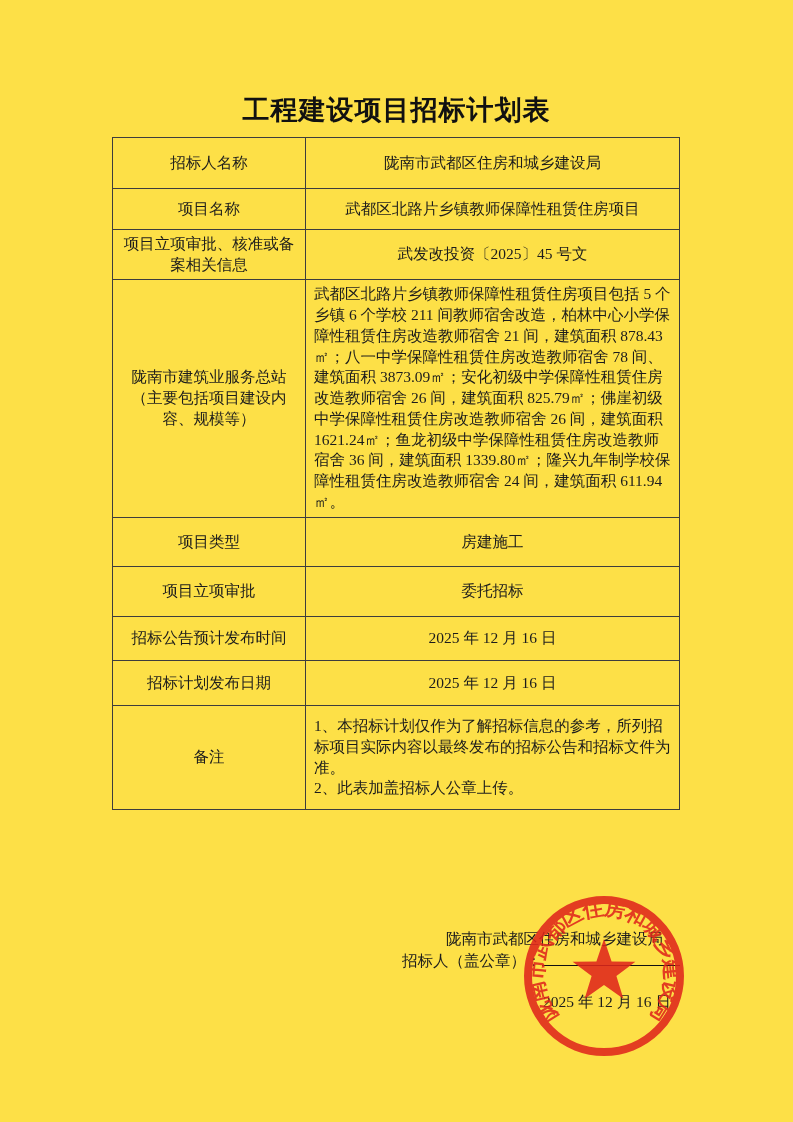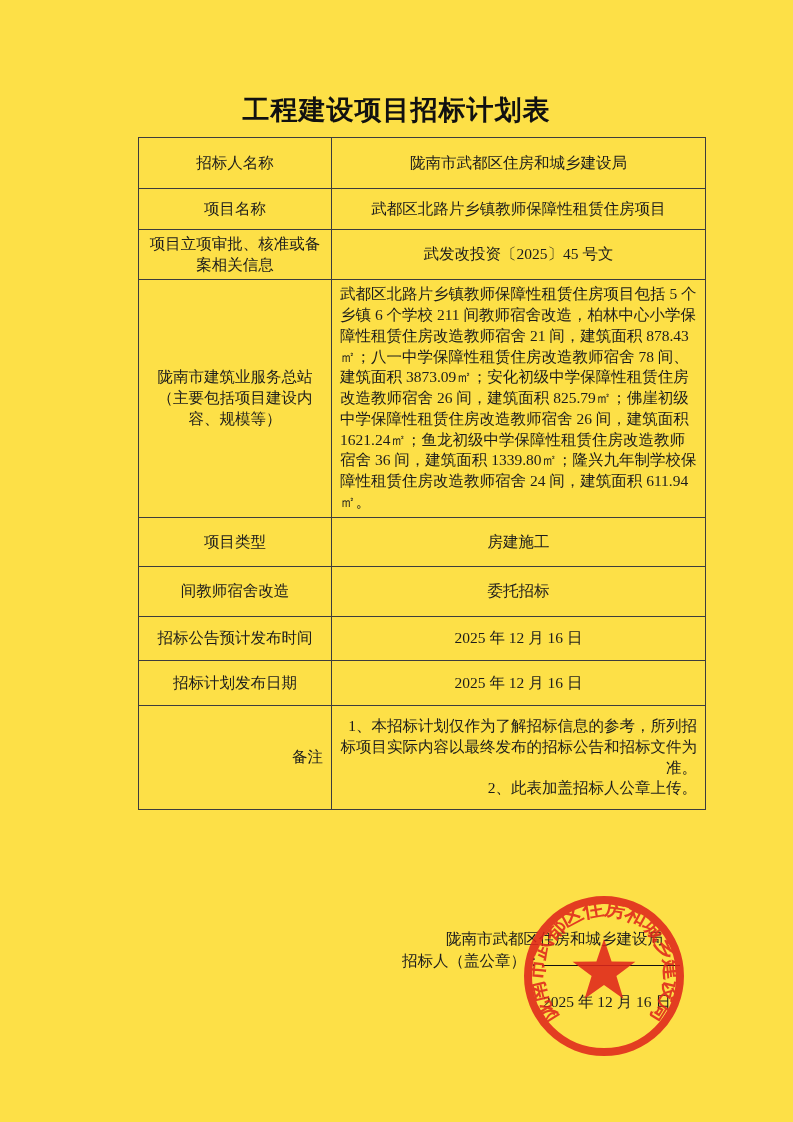--- a/index.html
+++ b/index.html
@@ -28,21 +28,20 @@
     color: #111111;
     margin: 0;
   }
   table.main-table {
     position: absolute;
     left: 112px;
     top: 137px;
     width: 567px;
     border-collapse: collapse;
     table-layout: fixed;
-    margin-left: 26px;
   }
   table.main-table td {
     border: 1.6px solid #3d3d3d;
     font-size: 15.5px;
     line-height: 1.34;
     padding: 3px 8px;
     vertical-align: middle;
     word-break: break-all;
   }
   td.label-cell {
@@ -64,21 +63,21 @@
   tr.r1  td { height: 34px; }
   tr.r2  td { height: 30px; }
   tr.r3  td { height: 43px; }
   tr.r4  td { height: 231px; }
   tr.r5  td { height: 42px; }
   tr.r6  td { height: 47px; }
   tr.r7  td { height: 43px; }
   tr.r8  td { height: 35px; }
   tr.r9  td { height: 37px; }
   tr.r10 td { height: 38px; }
-  tr.r11 td { height: 97px; text-align: right; }
+  tr.r11 td { height: 97px; }
 
   .sig-org {
     position: absolute;
     left: 446px;
     top: 929px;
     font-size: 15.5px;
     white-space: nowrap;
   }
   .sig-tenderer {
     position: absolute;
@@ -144,21 +143,21 @@
       </tr>
       <tr class="r4">
         <td class="label-cell">陇南市建筑业服务总站（主要包括项目建设内容、规模等）</td>
         <td class="value-left">武都区北路片乡镇教师保障性租赁住房项目包括 5 个乡镇 6 个学校 211 间教师宿舍改造，柏林中心小学保障性租赁住房改造教师宿舍 21 间，建筑面积 878.43㎡；八一中学保障性租赁住房改造教师宿舍 78 间、建筑面积 3873.09㎡；安化初级中学保障性租赁住房改造教师宿舍 26 间，建筑面积 825.79㎡；佛崖初级中学保障性租赁住房改造教师宿舍 26 间，建筑面积 1621.24㎡；鱼龙初级中学保障性租赁住房改造教师宿舍 36 间，建筑面积 1339.80㎡；隆兴九年制学校保障性租赁住房改造教师宿舍 24 间，建筑面积 611.94 ㎡。</td>
       </tr>
       <tr class="r5">
         <td class="label-cell">项目类型</td>
         <td class="value-cell">房建施工</td>
       </tr>
       <tr class="r7">
-        <td class="label-cell">间教师宿舍改造</td>
+        <td class="label-cell">项目立项审批</td>
         <td class="value-cell">委托招标</td>
       </tr>
       <tr class="r9">
         <td class="label-cell">招标公告预计发布时间</td>
         <td class="value-cell">2025 年 12 月 16 日</td>
       </tr>
       <tr class="r10">
         <td class="label-cell">招标计划发布日期</td>
         <td class="value-cell">2025 年 12 月 16 日</td>
       </tr>

